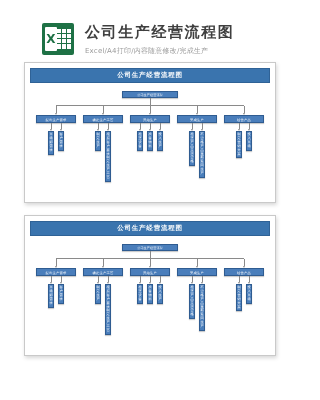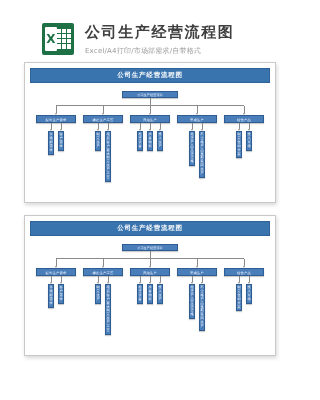--- a/index.html
+++ b/index.html
@@ -119,21 +119,21 @@
       <div class="grid">
         <i style="left:0;top:4px;width:14px;height:1px;"></i>
         <i style="left:0;top:9px;width:14px;height:1px;"></i>
         <i style="left:0;top:14px;width:14px;height:1px;"></i>
         <i style="left:4px;top:0;width:1px;height:20px;"></i>
         <i style="left:9px;top:0;width:1px;height:20px;"></i>
       </div>
     </div>
     <div class="titles">
       <div class="main-title">公司生产经营流程图</div>
-      <div class="sub-title">Excel/A4打印/市场部需求/自带格式</div>
+      <div class="sub-title">Excel/A4打印/内容随意修改/完成生产</div>
     </div>
   </div>
 
   <div id="cards-host">
       <div class="card">
         <div class="card-inner">
           <div class="banner">公司生产经营流程图</div>
           <div class="chart-area">
             <div class="node root">公司生产经营流程</div>
             <div class="stem" style="height: 7px;"></div>

